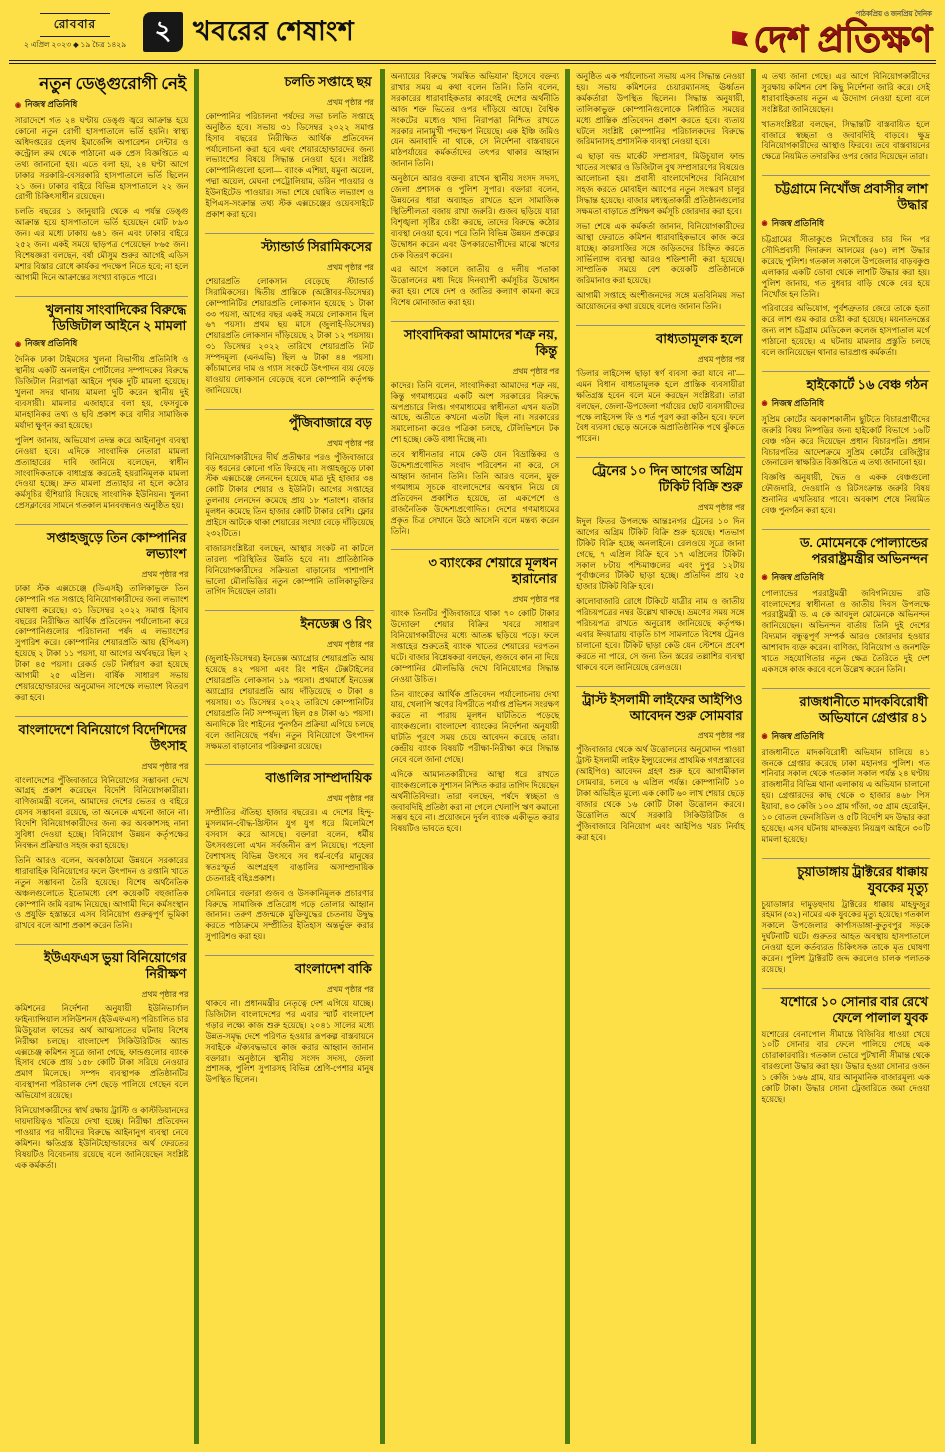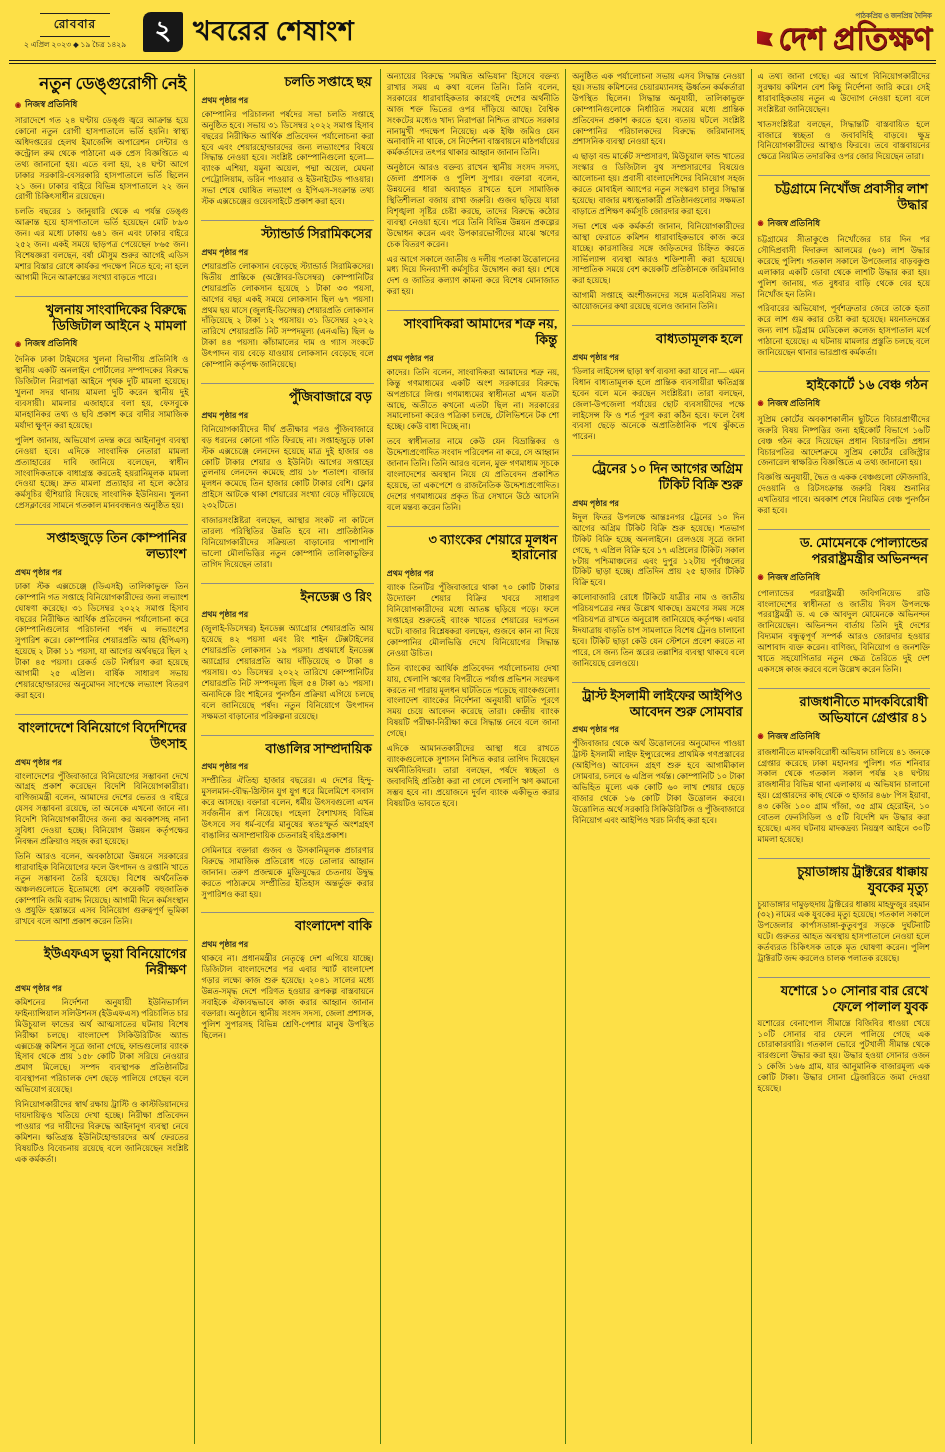--- a/index.html
+++ b/index.html
@@ -43,56 +43,56 @@
   }
   .brand { text-align:right; padding-right:2px; }
   .tagline { font-size:7px; color:#555; margin-bottom:1px;font-weight:bold; }
   .brandrow { display:flex; align-items:center; justify-content:flex-end; gap:5px; }
   .flag {
     width:16px; height:16px; flex:0 0 auto;
     background:linear-gradient(135deg,#c0181a 0%,#7c0d0f 100%);
     clip-path:polygon(0 0,100% 18%,78% 55%,100% 100%,0 82%);
   }
   .brandname {
-    font-size:31px; font-weight:bold; color:#8b1311;
+    font-size:36px; font-weight:bold; color:#8b1311;
     text-shadow:0.5px 0.5px 0 #3a0505;
     line-height:1;
   }
   .rule-double {
     height:4px; border-top:1.5px solid #1d1d1d; border-bottom:1px solid #1d1d1d;
     margin:0 0 5px;
   }
   
   .columns {
     flex:1 1 auto;
     display:flex;
     overflow:hidden;
   }
   .col {
     width:20%;
     padding:0 6px;
     overflow:hidden;
   }
-  .col + .col { border-left:1px solid #4d7c0f; }
+  .col + .col { border-left:5px solid #4d7c0f; }
   article { padding:3px 0 6px; }
   article + article { border-top:1px solid #8f8d86; margin-top:2px; }
   .hl {
     text-align:right; font-weight:bold; color:#0e0e0e;
     line-height:1.22; margin:2px 2px 4px;
   }
   .hl.lg { font-size:16.5px; }
   .hl.md { font-size:13px; }
   .byline {
     display:flex; align-items:center; gap:4px;
     font-size:8.5px; font-weight:bold; margin:1px 0 4px; color:#1a1a1a;
   }
   .by-icon { color:#a31113; font-size:7px; line-height:1; }
   .continued {
-    text-align:left; font-size:8px; font-weight:bold;
-    margin:0 0 3px; color:#222;
+    text-align:right; font-size:8px; font-weight:normal;
+    margin:6px 0 3px; color:#222;
   }
   .body-text {
     font-size:8.2px; line-height:1.33; text-align:justify;
     margin-bottom:4px; color:#1f1f1f;
     word-break:break-word;
   }
 </style>
 </head>
 <body>
 

